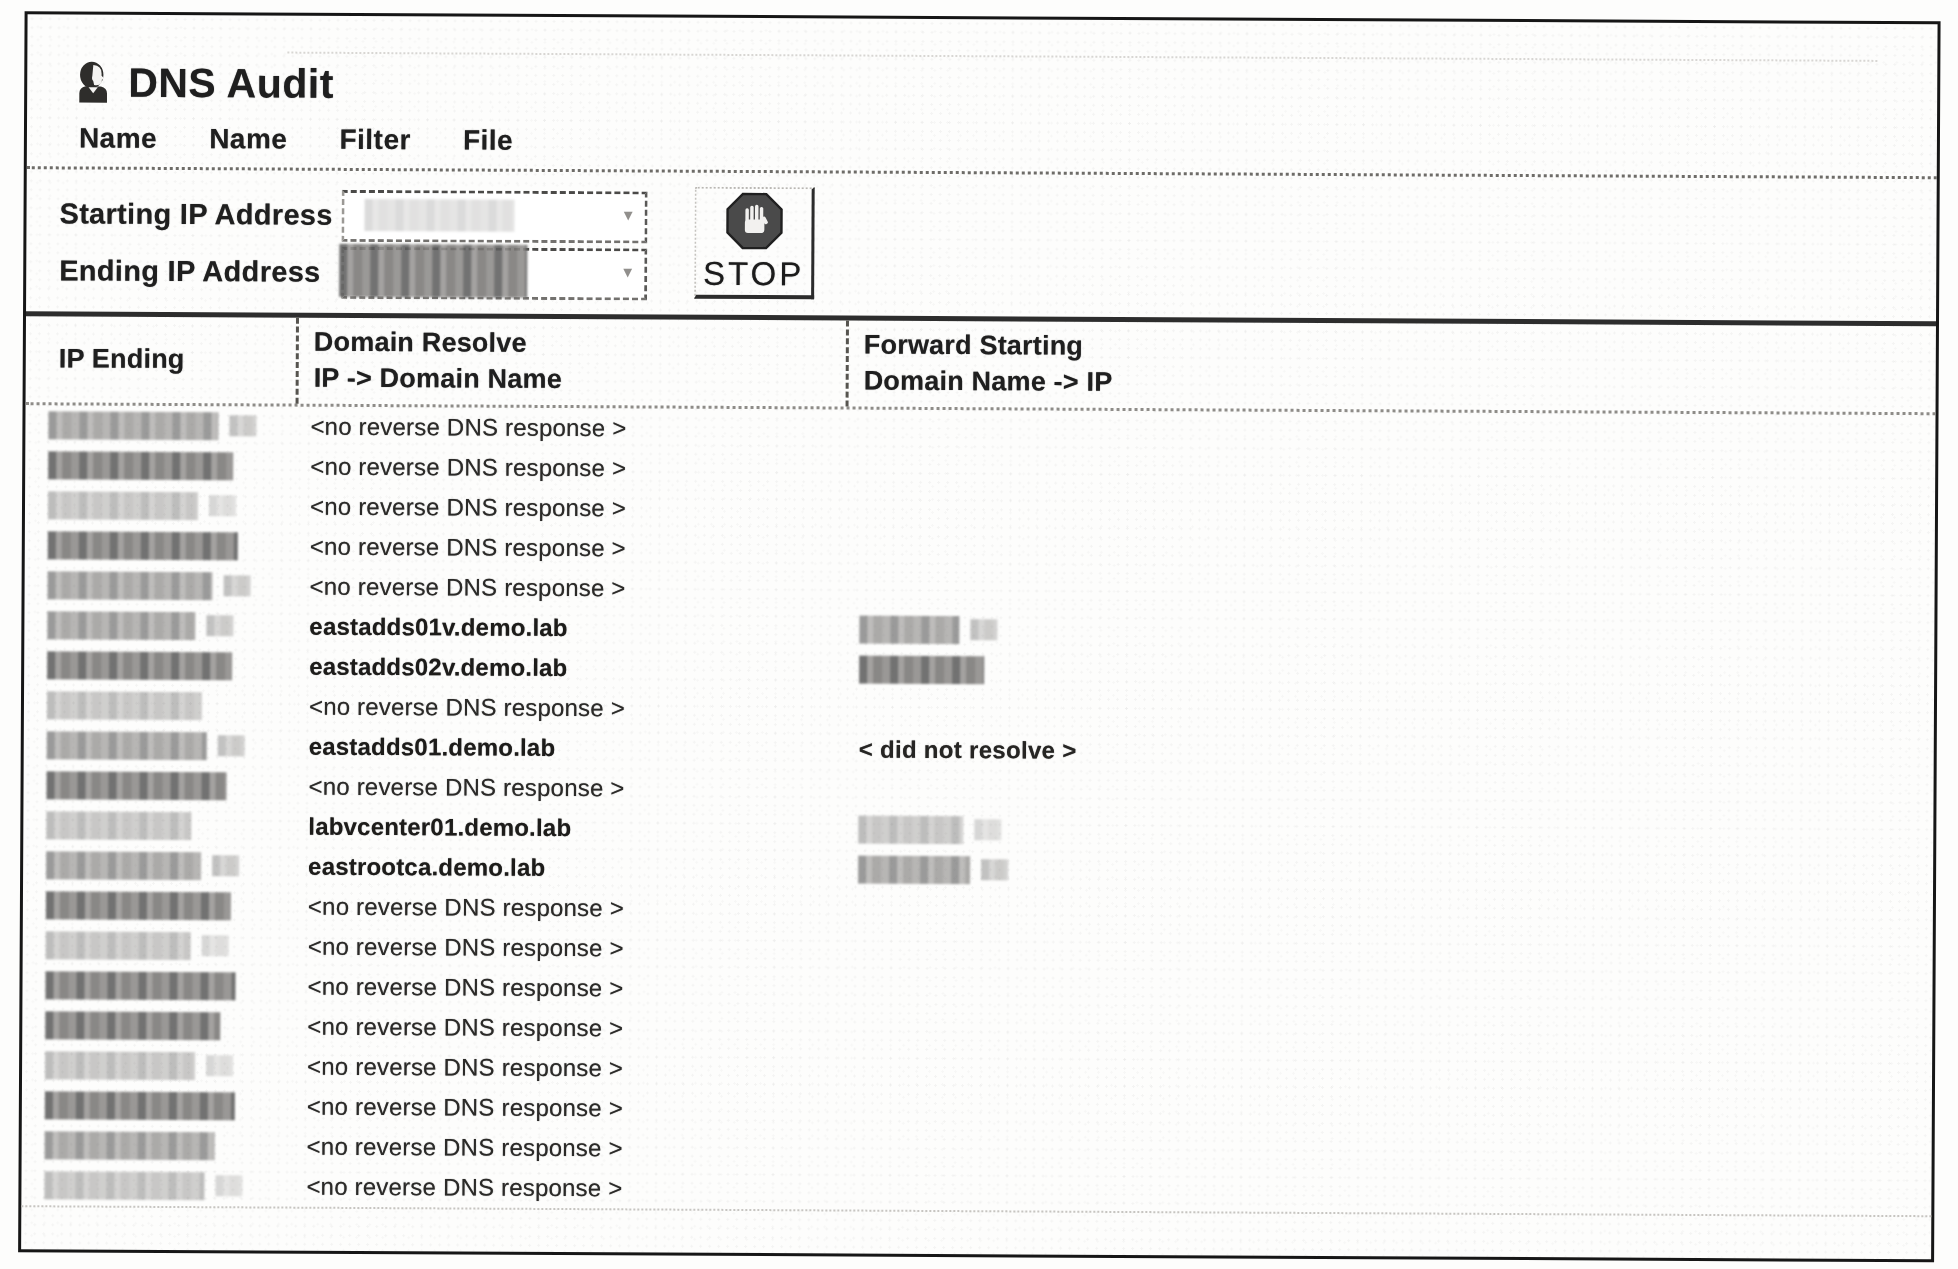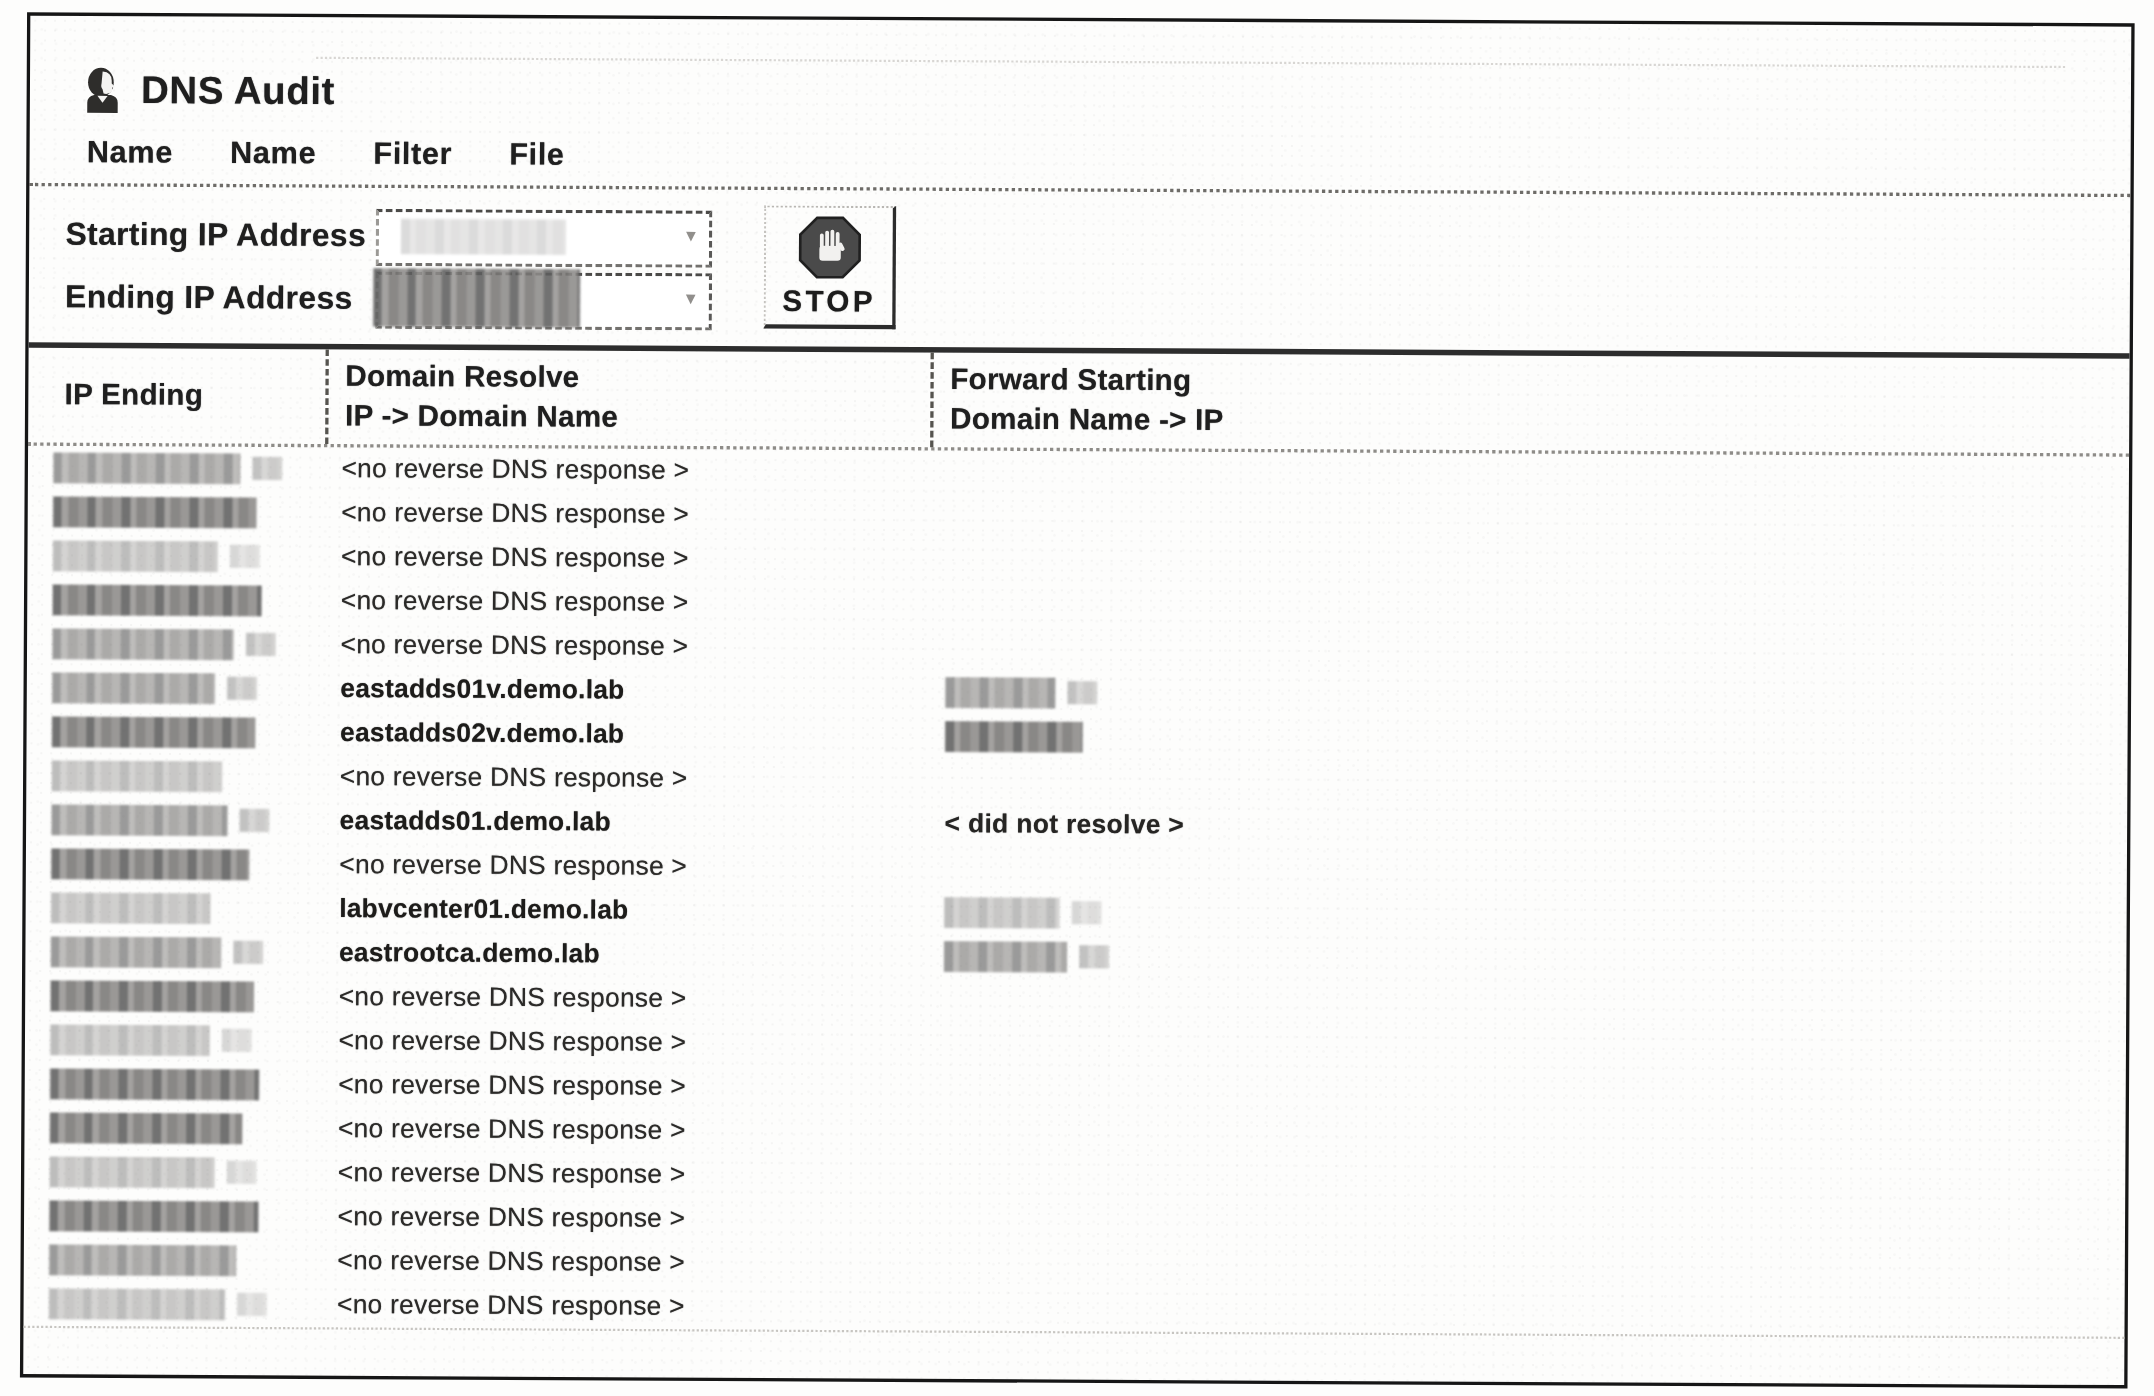--- a/index.html
+++ b/index.html
@@ -21,21 +21,21 @@
   .scan-artifact-top{
     position:absolute; top:36px; left:260px; right:60px;
     border-top:2px dotted #d4d2cf; opacity:.9;
   }
   
   .txt{ text-shadow:0 0 1px rgba(25,25,25,.6); }
 
   
   .titlebar{ margin:44px 0 0 46px; display:flex; align-items:center; gap:15px; height:48px;}
   .app-icon{ width:40px; height:46px; flex:0 0 auto; }
-  .window-title{ font-size:35px; font-weight:600; letter-spacing:.5px; }
+  .window-title{ font-size:41px; font-weight:600; letter-spacing:.5px; }
 
   
   .menubar{ margin:16px 0 12px 52px; display:flex; gap:52px; }
   .menu-item{ font-size:28px; font-weight:600; letter-spacing:.5px; cursor:default; }
 
   .rule-dotted{ border-top:3px dotted #6e6c68; height:0; }
   .rule-dotted-light{ border-top:3px dotted #8e8c88; height:0; }
   .rule-thick{ border-top:5px solid #2d2d2d; height:0; }
   .rule-faint{ border-top:2px dotted #c7c5c1; height:0; }
 
@@ -71,21 +71,21 @@
   
   .stop-button{
     position:absolute; left:668px; top:14px; width:120px; height:112px;
     border-top:2px dotted #b9b7b3; border-left:2px dotted #c5c3bf;
     border-right:3px solid #2c2c2c; border-bottom:4px solid #2c2c2c;
     background:transparent; display:flex; flex-direction:column; align-items:center;
     justify-content:center; gap:4px; cursor:default; padding:0;
     font-family:"Liberation Sans", sans-serif;
   }
   .stop-octagon{ width:60px; height:60px; }
-  .stop-label{ font-size:27px; font-weight:700; letter-spacing:3px; color:#1c1c1c; }
+  .stop-label{ font-size:33px; font-weight:400; letter-spacing:3px; color:#1c1c1c; }
 
   
   .thead{
     display:grid; grid-template-columns:237px 550px 1fr; padding-left:33px;
     min-height:86px; align-items:center;
   }
   .th{ font-size:27px; font-weight:700; line-height:1.32; letter-spacing:.2px; padding:6px 0; }
   .th-cell{ align-self:stretch; display:flex; align-items:center; }
   .th-div{ border-left:3px dashed #56544f; padding-left:15px; }
   .tbody{ }

